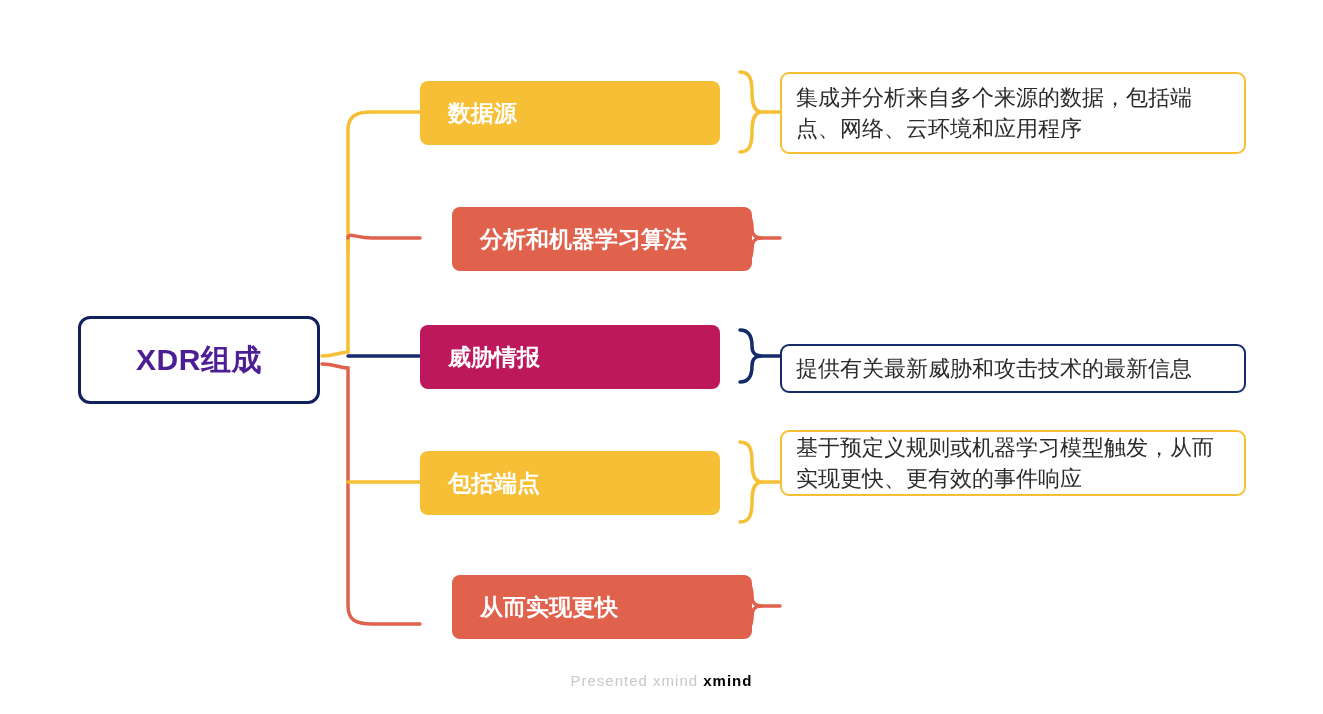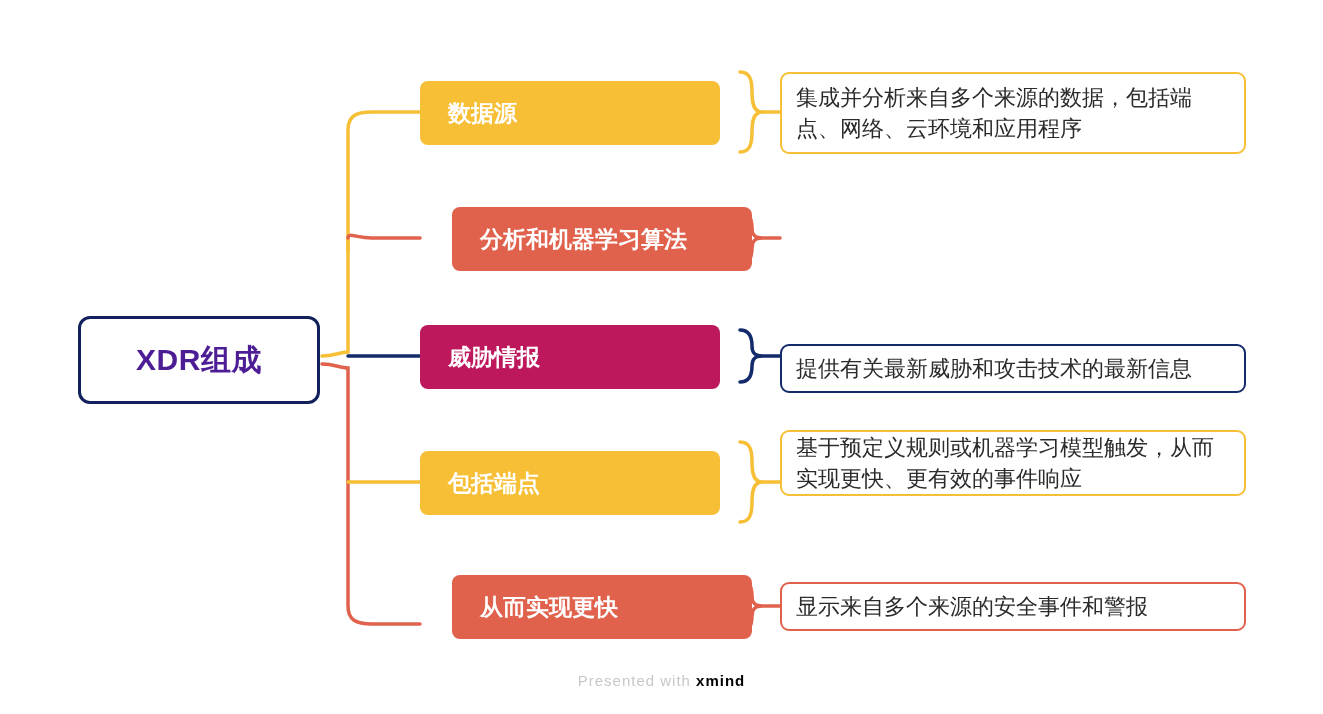--- a/index.html
+++ b/index.html
@@ -165,21 +165,18 @@
   <div class="topic yellow" style="top:451px">
     <span>包括端点</span>
   </div>
   <div class="detail b-yellow" style="top:430px; height:66px">
     <span>基于预定义规则或机器学习模型触发，从而实现更快、更有效的事件响应</span>
   </div>
 
   <div class="topic red" style="top:575px">
     <span>从而实现更快</span>
   </div>
-  <div class="detail b-red" style="top:582px; height:49px">
-    <span>显示来自多个来源的安全事件和警报</span>
-  </div>
 
   <div class="footer">
-    <span>Presented with </span><span class="brand">xmind</span>
+    <span>Presented xmind </span><span class="brand">xmind</span>
   </div>
 
 </div>
 
 </body></html>

